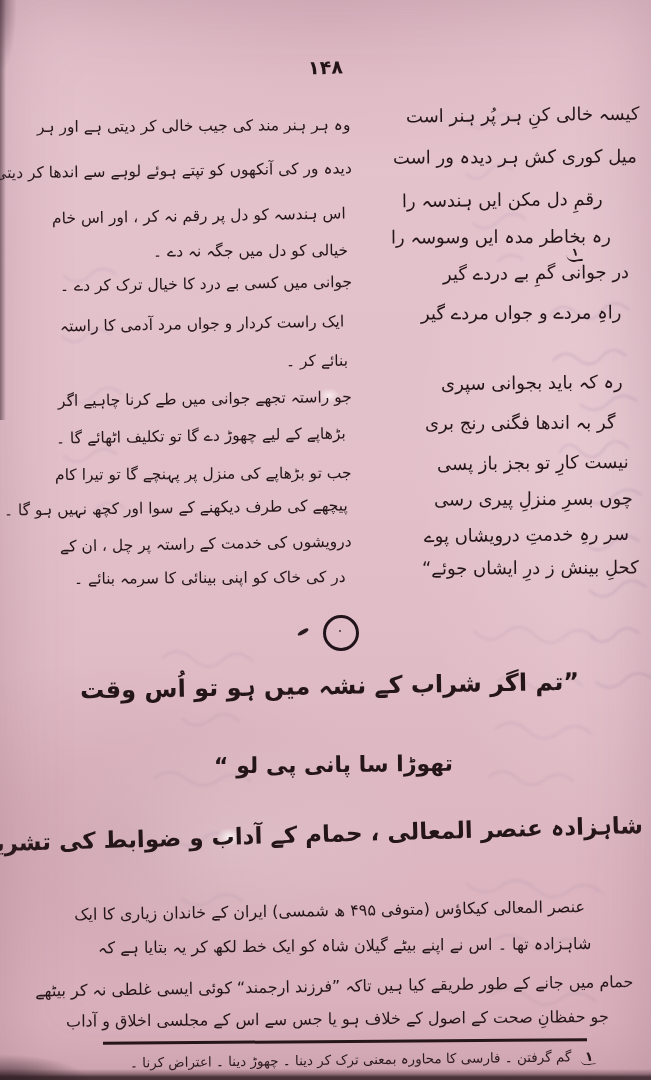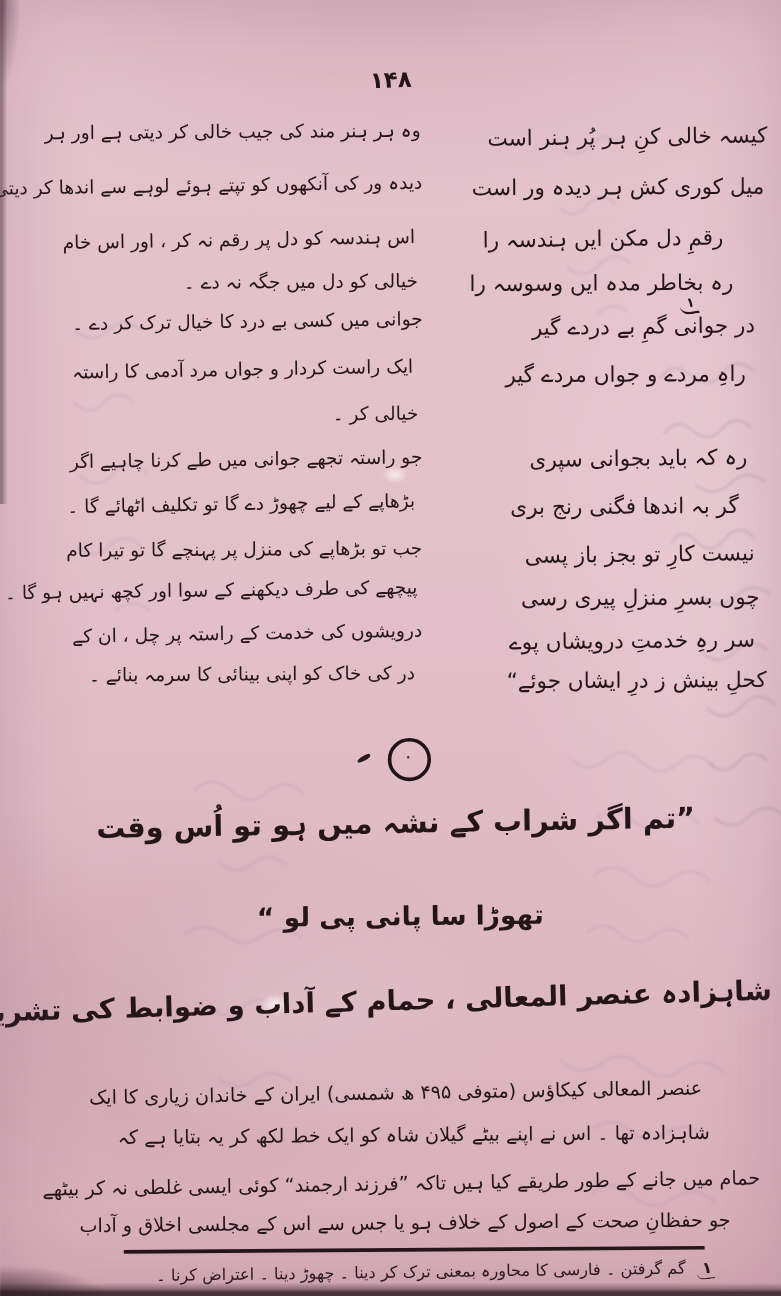--- a/index.html
+++ b/index.html
@@ -36,21 +36,21 @@
 
   
   .pl{position:absolute;white-space:nowrap;direction:rtl;font-size:18px;line-height:30px;
       letter-spacing:.5px;font-weight:500;}
   .pl:nth-child(odd){transform:rotate(-.7deg);}
   .pl:nth-child(even){transform:rotate(-.3deg);}
   #poem{position:absolute;top:0;right:10px;width:280px;height:620px;}
   #poem .pl{right:0;}
 
   
-  #trans{position:absolute;top:0;left:4px;width:348px;height:620px;}
+  #trans{position:absolute;top:16px;left:4px;width:348px;height:620px;}
   .tl{position:absolute;white-space:nowrap;direction:rtl;font-size:15.5px;line-height:26px;
       right:0;letter-spacing:.2px;}
   .tl:nth-child(3n){transform:rotate(-1deg);}
   .tl:nth-child(3n+1){transform:rotate(-.4deg);}
   .tl:nth-child(3n+2){transform:rotate(-.8deg);}
 
   .versemark{position:absolute;font-size:11px;font-weight:bold;transform:rotate(-8deg);
     border-bottom:2px solid #241519;border-bottom-left-radius:8px;padding:0 3px 1px 6px;}
 
   #ornament{position:absolute;left:323px;top:615px;width:30px;height:30px;border:3.5px solid #20141a;
@@ -128,21 +128,21 @@
 
   <div class="versemark" style="left:566px;top:246px;">۱</div>
 
   <div id="trans">
     <div class="tl" style="top:97px;margin-right:2px">وہ ہر ہنر مند کی جیب خالی کر دیتی ہے اور ہر</div>
     <div class="tl" style="top:142px">دیدہ ور کی آنکھوں کو تپتے ہوئے لوہے سے اندھا کر دیتی ہے۔</div>
     <div class="tl" style="top:187px;margin-right:6px">اس ہندسہ کو دل پر رقم نہ کر ، اور اس خام</div>
     <div class="tl" style="top:222px;margin-right:4px">خیالی کو دل میں جگہ نہ دے ۔</div>
     <div class="tl" style="top:255px">جوانی میں کسی بے درد کا خیال ترک کر دے ۔</div>
     <div class="tl" style="top:295px;margin-right:8px">ایک راست کردار و جواں مرد آدمی کا راستہ</div>
-    <div class="tl" style="top:332px;margin-right:4px">خیالی کر ۔</div>
+    <div class="tl" style="top:332px;margin-right:4px">بنائے کر ۔</div>
     <div class="tl" style="top:370px">جو راستہ تجھے جوانی میں طے کرنا چاہیے اگر</div>
     <div class="tl" style="top:407px;margin-right:6px">بڑھاپے کے لیے چھوڑ دے گا تو تکلیف اٹھائے گا ۔</div>
     <div class="tl" style="top:445px">جب تو بڑھاپے کی منزل پر پہنچے گا تو تیرا کام</div>
     <div class="tl" style="top:479px;margin-right:4px">پیچھے کی طرف دیکھنے کے سوا اور کچھ نہیں ہو گا ۔</div>
     <div class="tl" style="top:515px">درویشوں کی خدمت کے راستہ پر چل ، ان کے</div>
     <div class="tl" style="top:549px;margin-right:6px">در کی خاک کو اپنی بینائی کا سرمہ بنائے ۔</div>
   </div>
 
   <div id="ornament">
       <i></i>

